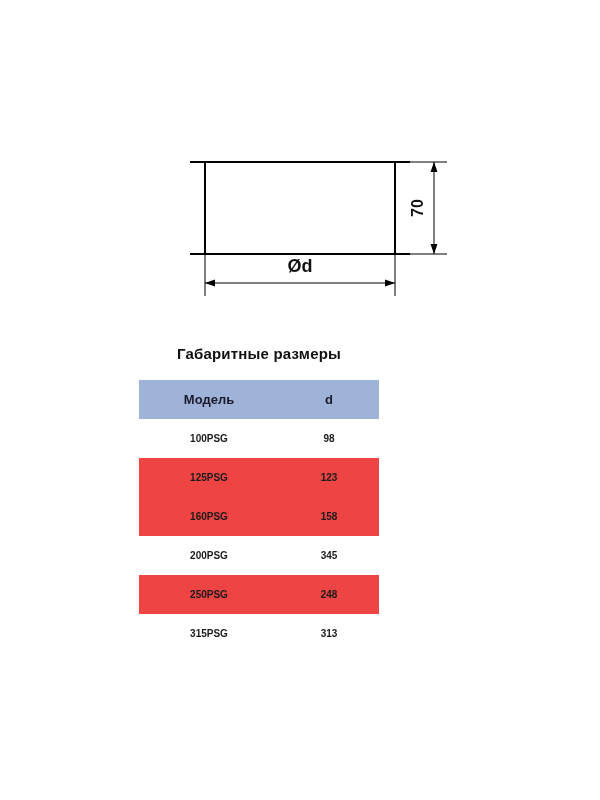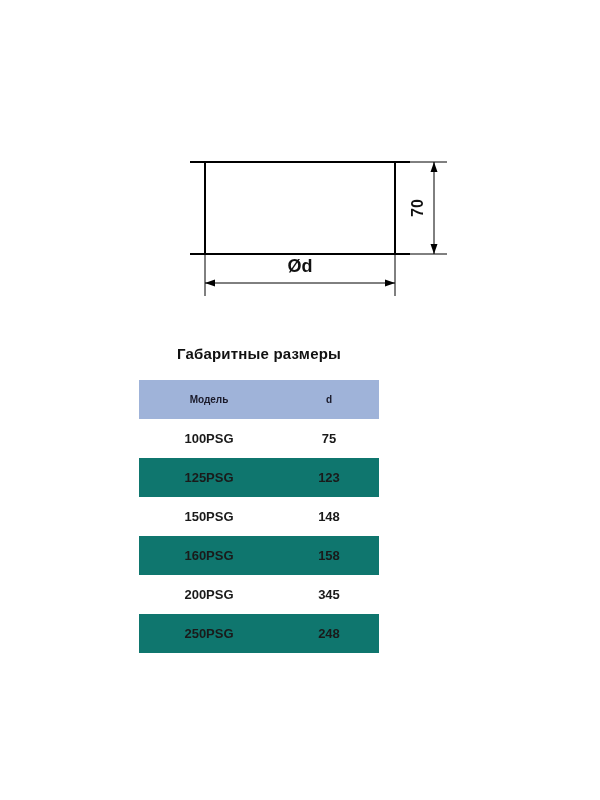--- a/index.html
+++ b/index.html
@@ -44,38 +44,38 @@
 
   #spec-table {
     border-collapse: collapse;
     width: 240px;
     margin: 0 auto;
     table-layout: fixed;
   }
   #spec-table th,
   #spec-table td {
     height: 39px;
-    font-size: 13px;
+    font-size: 10px;
     text-align: center;
     vertical-align: middle;
     font-weight: bold;
     padding: 0;
   }
   #spec-table thead th {
     background: #9fb3d9;
     color: #1a1a2a;
-    font-size: 10px;
+    font-size: 13px;
   }
   #spec-table thead th.col-model { width: 140px; }
   #spec-table thead th.col-d { width: 100px; }
   #spec-table tbody tr.odd-row td {
     background: #ffffff;
   }
   #spec-table tbody tr.even-row td {
-    background: #0f766e;
+    background: #ef4444;
   }
   #spec-table tbody td.cell-model { color: #1a1a1a; }
   #spec-table tbody td.cell-d { color: #1a1a1a; }
 </style>
 </head>
 <body>
 
 <svg id="drawing" viewBox="0 0 600 340" width="600" height="340" xmlns="http://www.w3.org/2000/svg">
 
   <line x1="190" y1="162" x2="410" y2="162" stroke="#000000" stroke-width="2"></line>
@@ -112,37 +112,37 @@
   <table id="spec-table">
     <thead>
       <tr>
         <th class="col-model">Модель</th>
         <th class="col-d">d</th>
       </tr>
     </thead>
     <tbody>
       <tr class="odd-row">
         <td class="cell-model">100PSG</td>
-        <td class="cell-d">75</td>
+        <td class="cell-d">98</td>
       </tr>
       <tr class="even-row">
         <td class="cell-model">125PSG</td>
         <td class="cell-d">123</td>
-      </tr>
-      <tr class="odd-row">
-        <td class="cell-model">150PSG</td>
-        <td class="cell-d">148</td>
       </tr>
       <tr class="even-row">
         <td class="cell-model">160PSG</td>
         <td class="cell-d">158</td>
       </tr>
       <tr class="odd-row">
         <td class="cell-model">200PSG</td>
         <td class="cell-d">345</td>
       </tr>
       <tr class="even-row">
         <td class="cell-model">250PSG</td>
         <td class="cell-d">248</td>
       </tr>
+      <tr class="odd-row">
+        <td class="cell-model">315PSG</td>
+        <td class="cell-d">313</td>
+      </tr>
     </tbody>
   </table>
 </div>
 
 </body></html>

